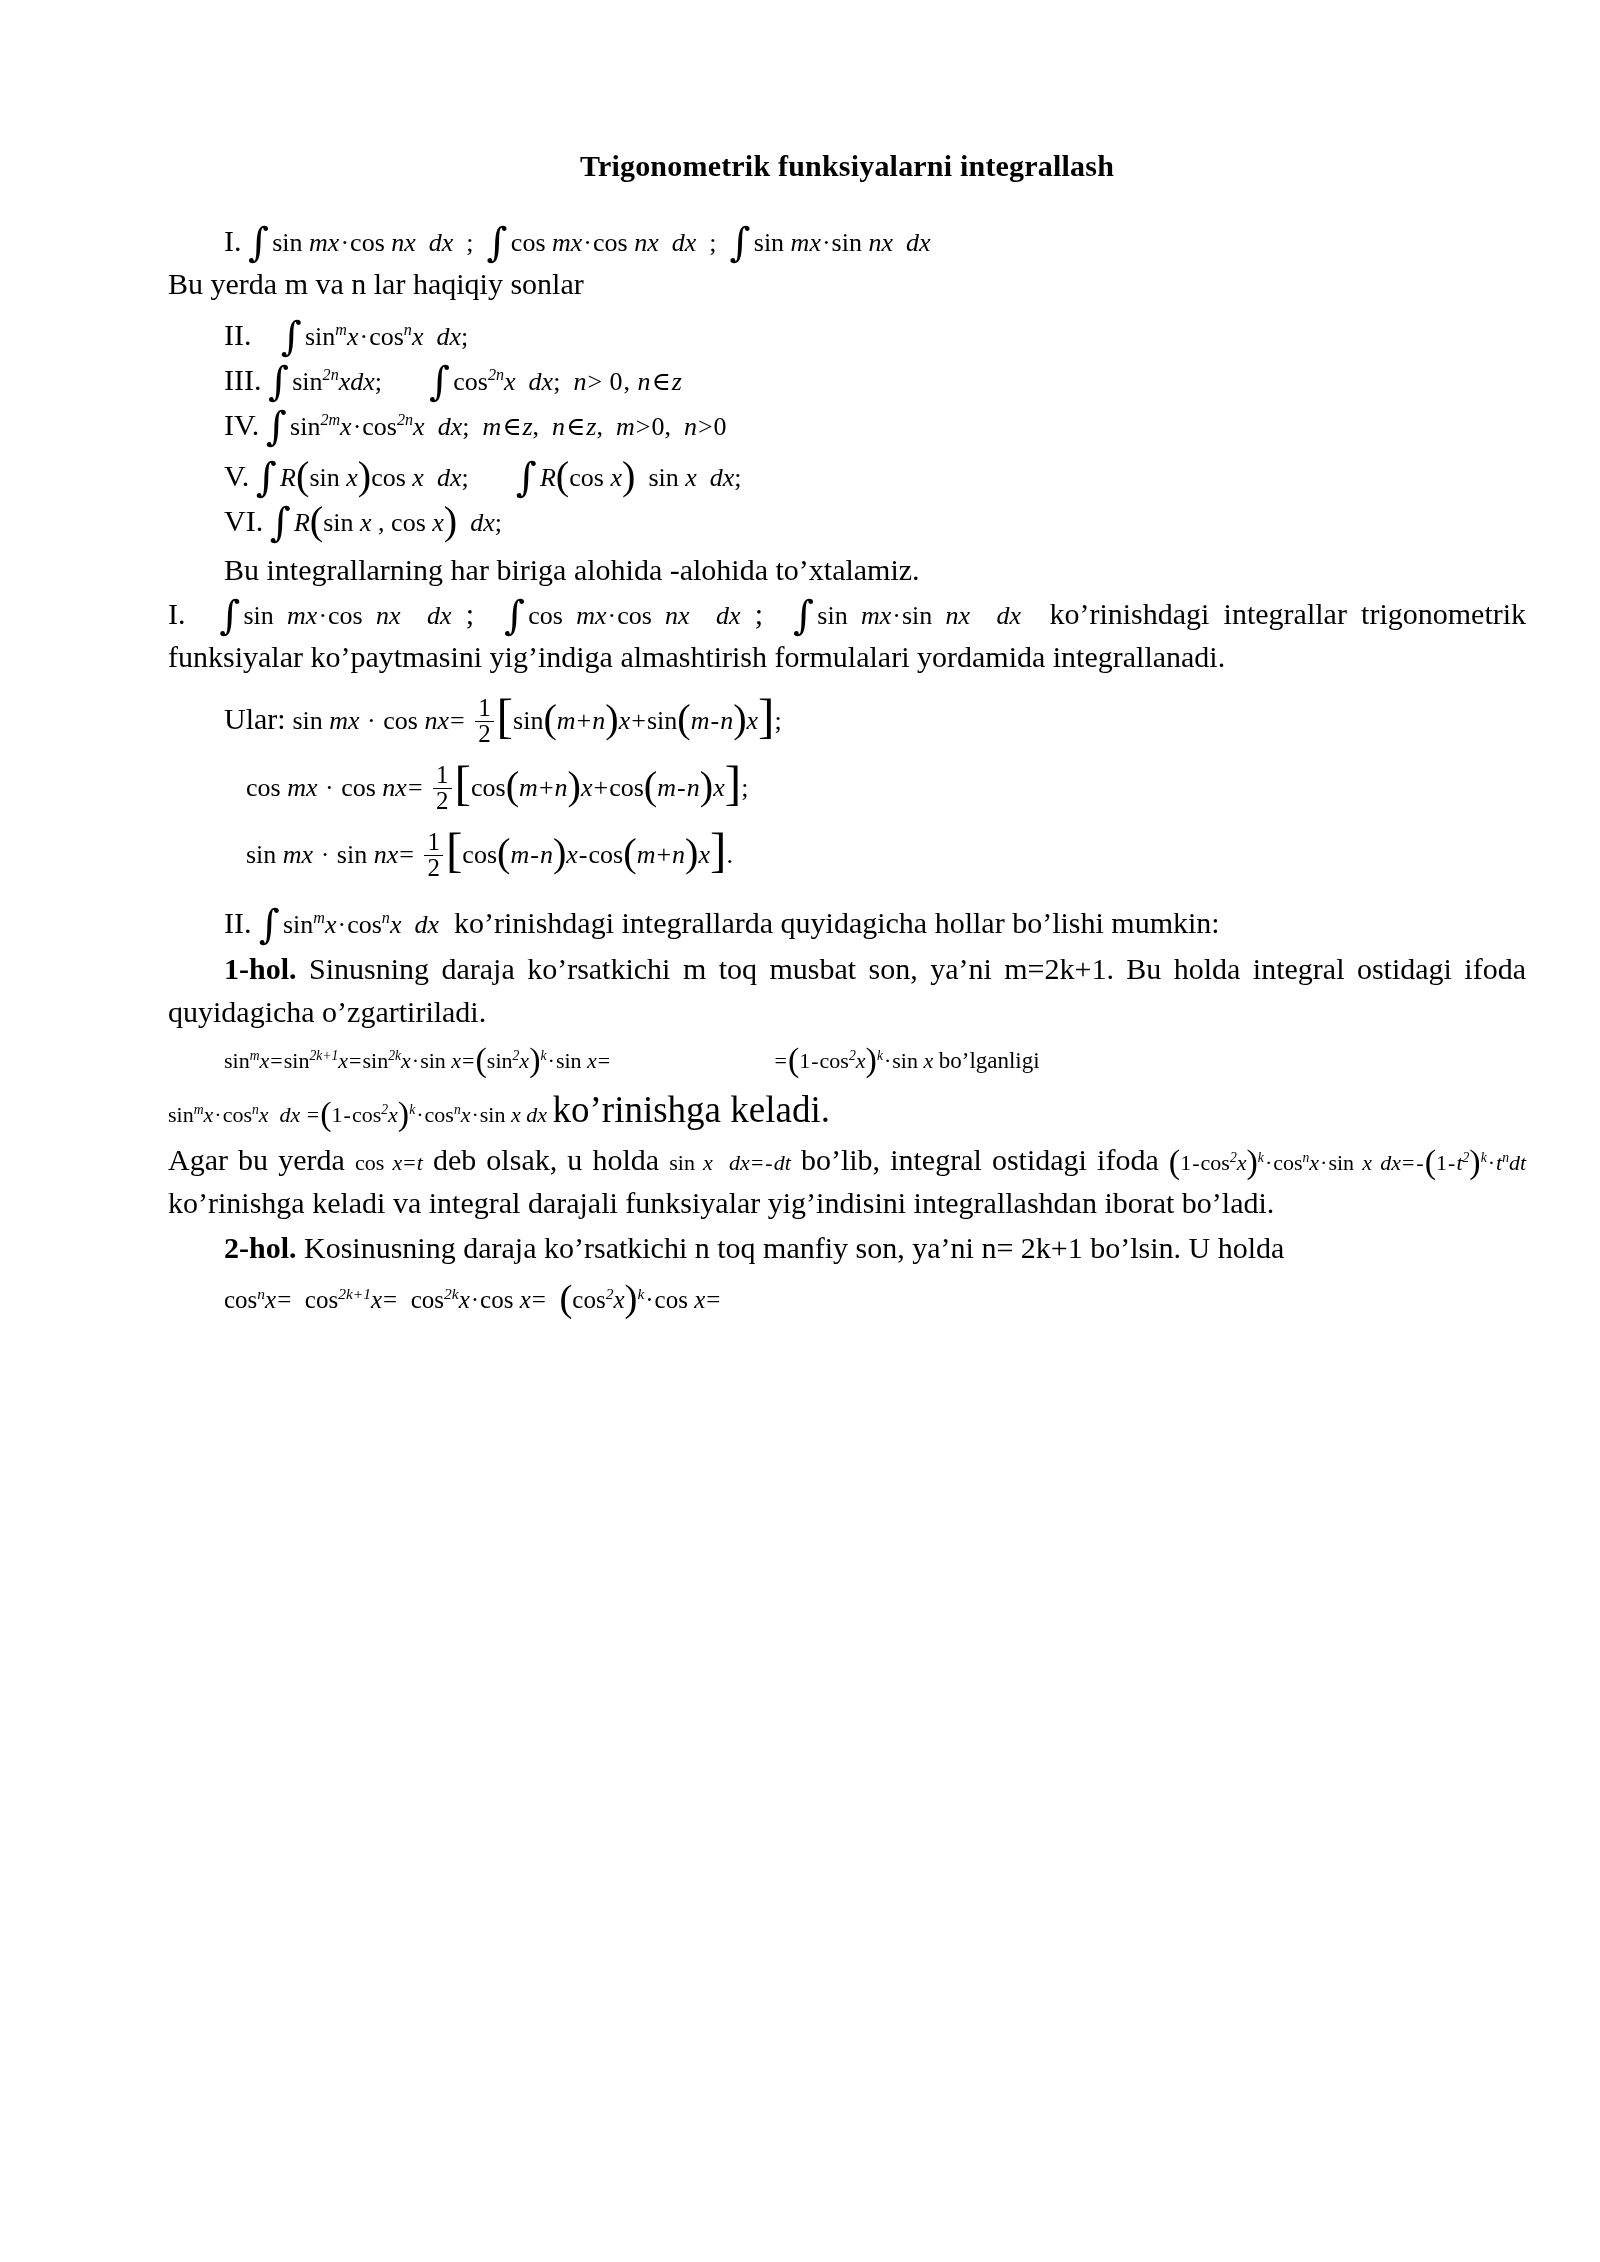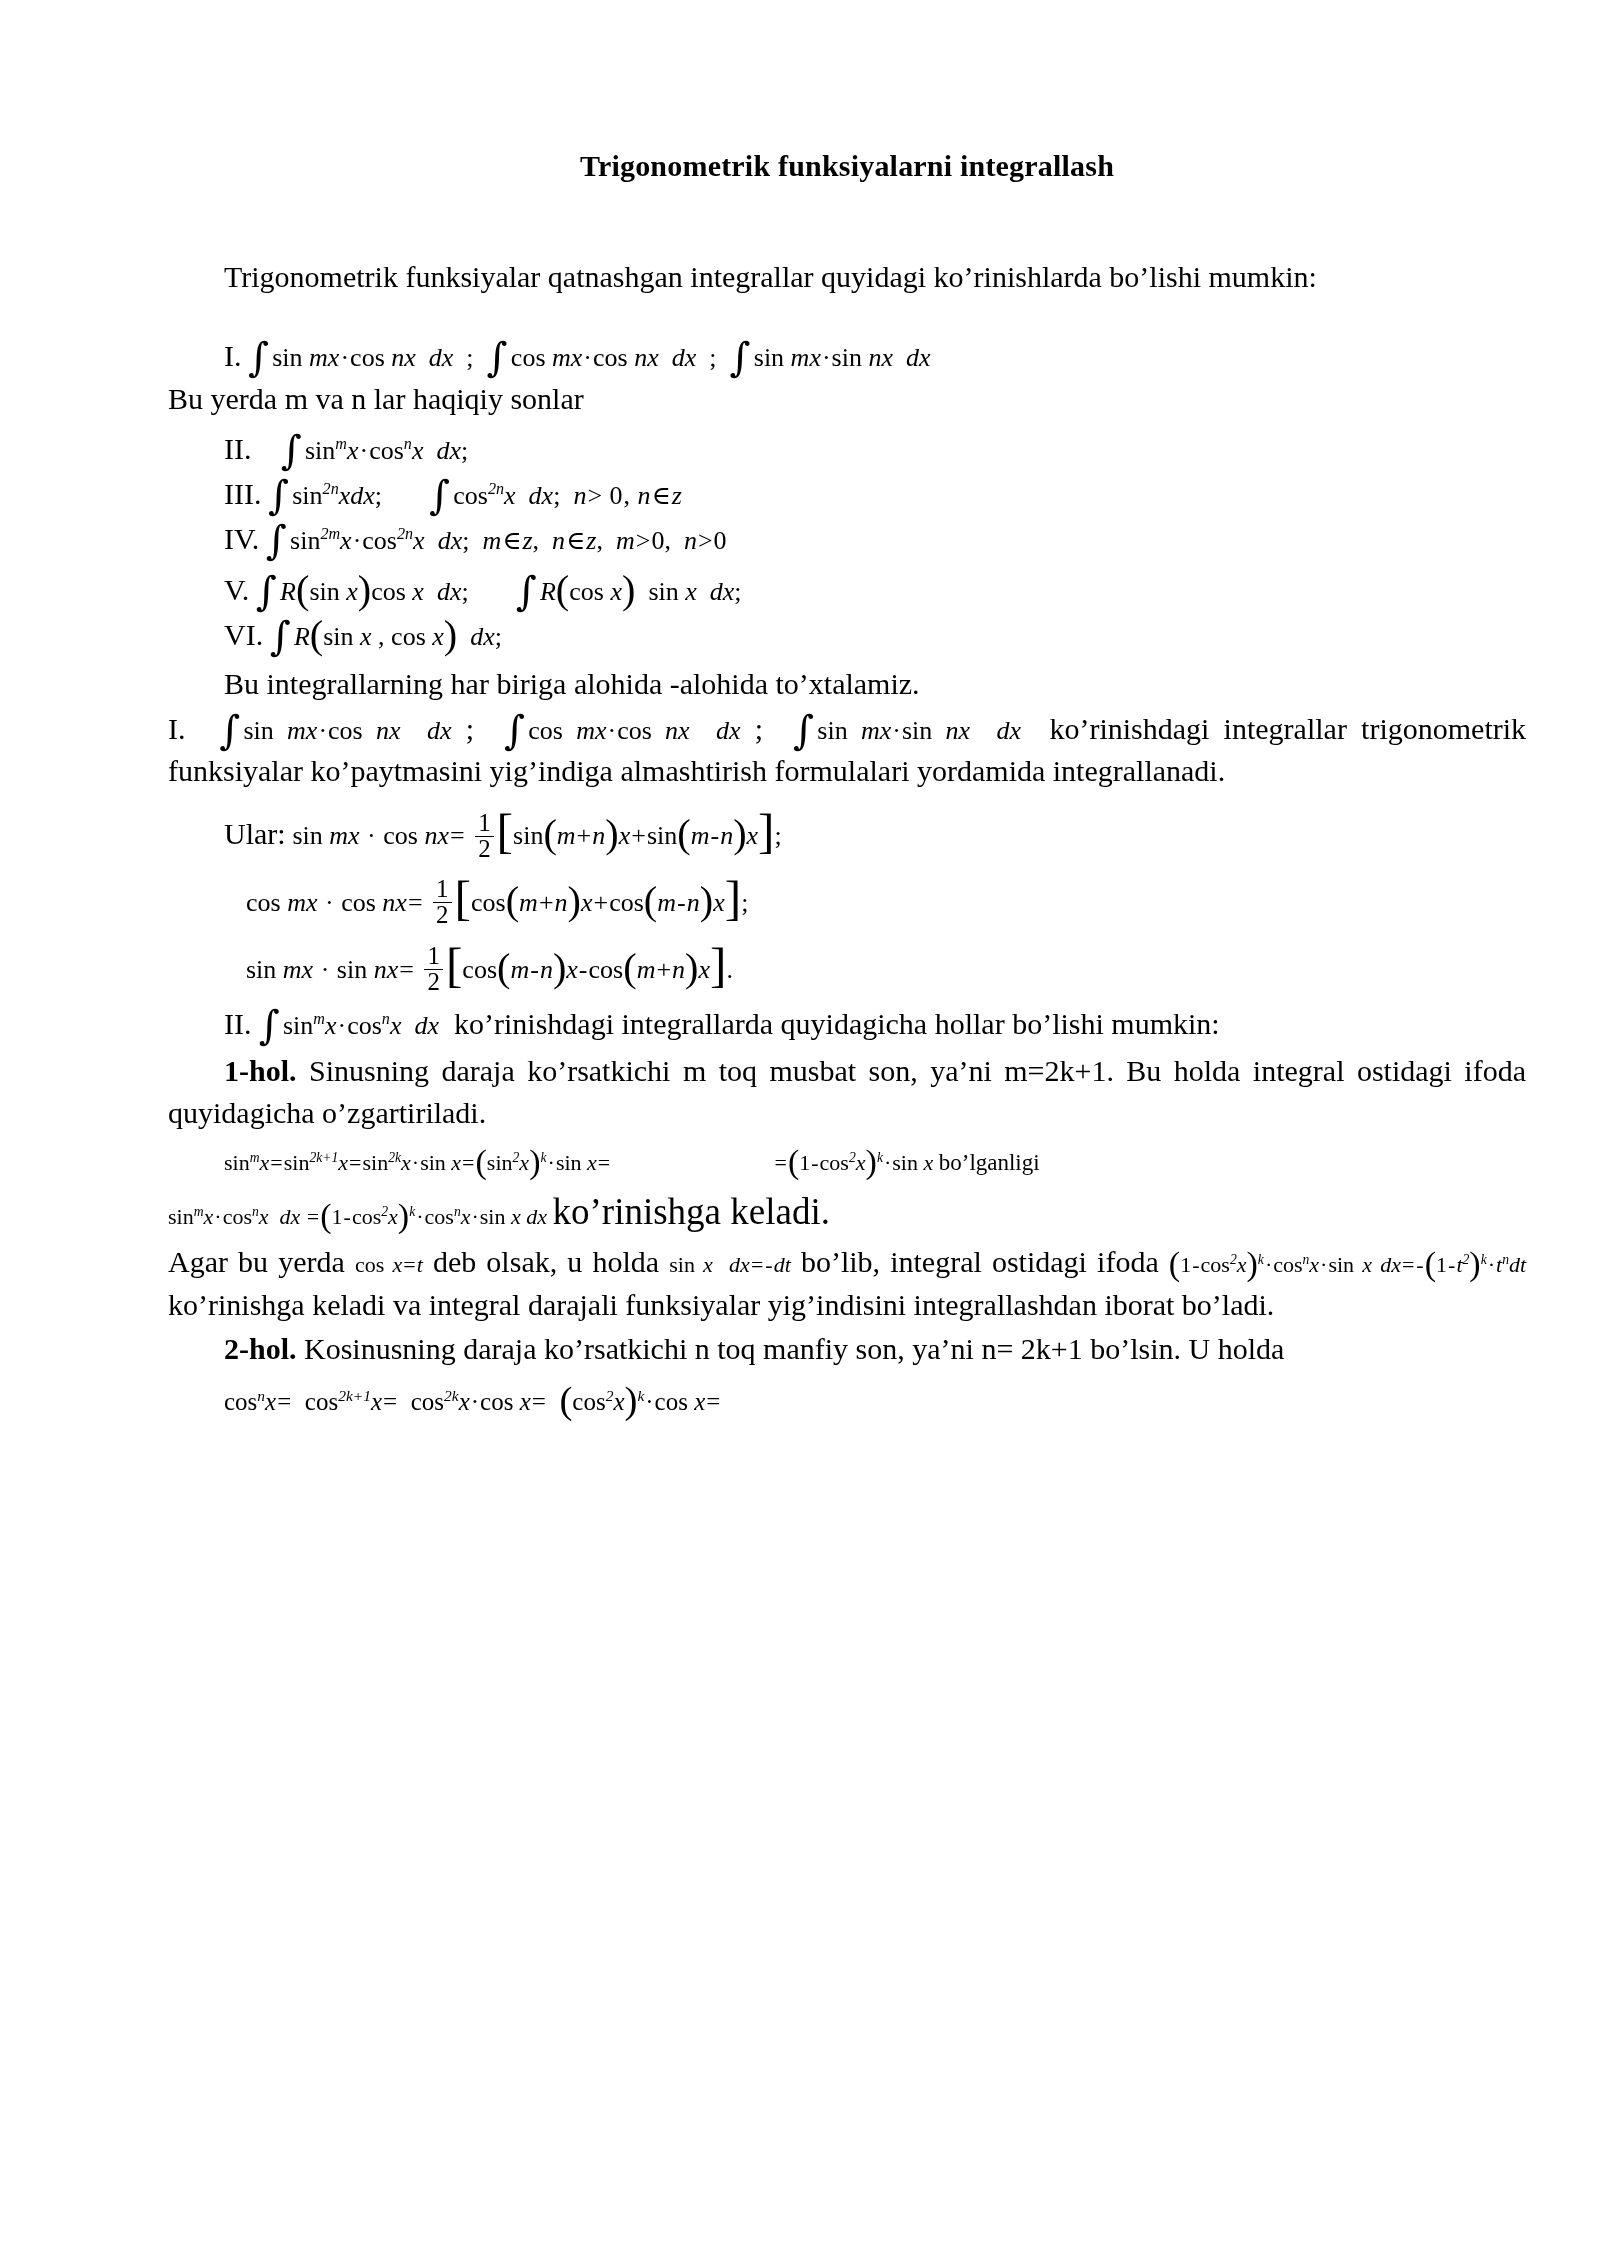--- a/index.html
+++ b/index.html
@@ -119,23 +119,20 @@
   .gap-xl { display:inline-block; width: 150px; }
 </style>
 </head>
 <body>
 
 <div class="page">
   <div class="content">
 
     <div class="doc-title">Trigonometrik funksiyalarni integrallash</div>
 
-    <p class="para first">
-      <span class="indent"></span><span>Trigonometrik  funksiyalar  qatnashgan  integrallar  quyidagi ko’rinishlarda bo’lishi mumkin:</span>
-    </p>
 
     <div class="mathline" style="margin-top:34px; padding-left:56px;">
       <span class="rom">I.</span>
       <span class="math">
         <span class="intg">∫</span><span class="fn">sin</span> <span class="v">mx</span><span class="op">·</span><span class="fn">cos</span> <span class="v">nx</span>&nbsp; <span class="v">dx</span>
       </span>
       <span class="math">&nbsp;;&nbsp;</span>
       <span class="math">
         <span class="intg">∫</span><span class="fn">cos</span> <span class="v">mx</span><span class="op">·</span><span class="fn">cos</span> <span class="v">nx</span>&nbsp; <span class="v">dx</span>
       </span>
@@ -220,21 +217,21 @@
       </span>
     </div>
 
     <div class="mathline" style="padding-left:78px; margin-top:16px;">
       <span class="math">
         <span class="fn">sin</span> <span class="v">mx</span> <span class="op">·</span> <span class="fn">sin</span> <span class="v">nx</span><span class="op">=</span>
         <span class="frac"><span class="num">1</span><span class="den">2</span></span><span class="tbr">[</span><span class="fn">cos</span><span class="pbr">(</span><span class="v">m</span><span class="op">-</span><span class="v">n</span><span class="pbr">)</span><span class="v">x</span><span class="op">-</span><span class="fn">cos</span><span class="pbr">(</span><span class="v">m</span><span class="op">+</span><span class="v">n</span><span class="pbr">)</span><span class="v">x</span><span class="tbr">]</span>.
       </span>
     </div>
 
-    <p class="para" style="margin-top:6px;">
+    <p class="para" style="margin-top:19px;">
       <span class="indent"></span><span class="rom">II.</span> <span class="math nowrap"><span class="intg">∫</span><span class="fn">sin</span><sup>m</sup><span class="v">x</span><span class="op">·</span><span class="fn">cos</span><sup>n</sup><span class="v">x</span>&nbsp; <span class="v">dx</span></span>&nbsp;&nbsp;<span>ko’rinishdagi  integrallarda  quyidagicha  hollar bo’lishi mumkin:</span>
     </p>
 
     <p class="para" style="margin-top:4px;">
       <span class="indent"></span><span class="b">1-hol.</span> <span>Sinusning daraja ko’rsatkichi m toq musbat son, ya’ni m=2k+1. Bu holda integral ostidagi ifoda quyidagicha o’zgartiriladi.</span>
     </p>
 
     <div class="mathline" style="margin-top:6px; padding-left:56px;">
       <span class="math smallmath">
         <span class="fn">sin</span><sup>m</sup><span class="v">x</span><span class="op">=</span><span class="fn">sin</span><sup>2k+1</sup><span class="v">x</span><span class="op">=</span><span class="fn">sin</span><sup>2k</sup><span class="v">x</span><span class="op">·</span><span class="fn">sin</span> <span class="v">x</span><span class="op">=</span><span class="pbr">(</span><span class="fn">sin</span><sup>2</sup><span class="v">x</span><span class="pbr">)</span><sup>k</sup><span class="op">·</span><span class="fn">sin</span> <span class="v">x</span><span class="op">=</span>

